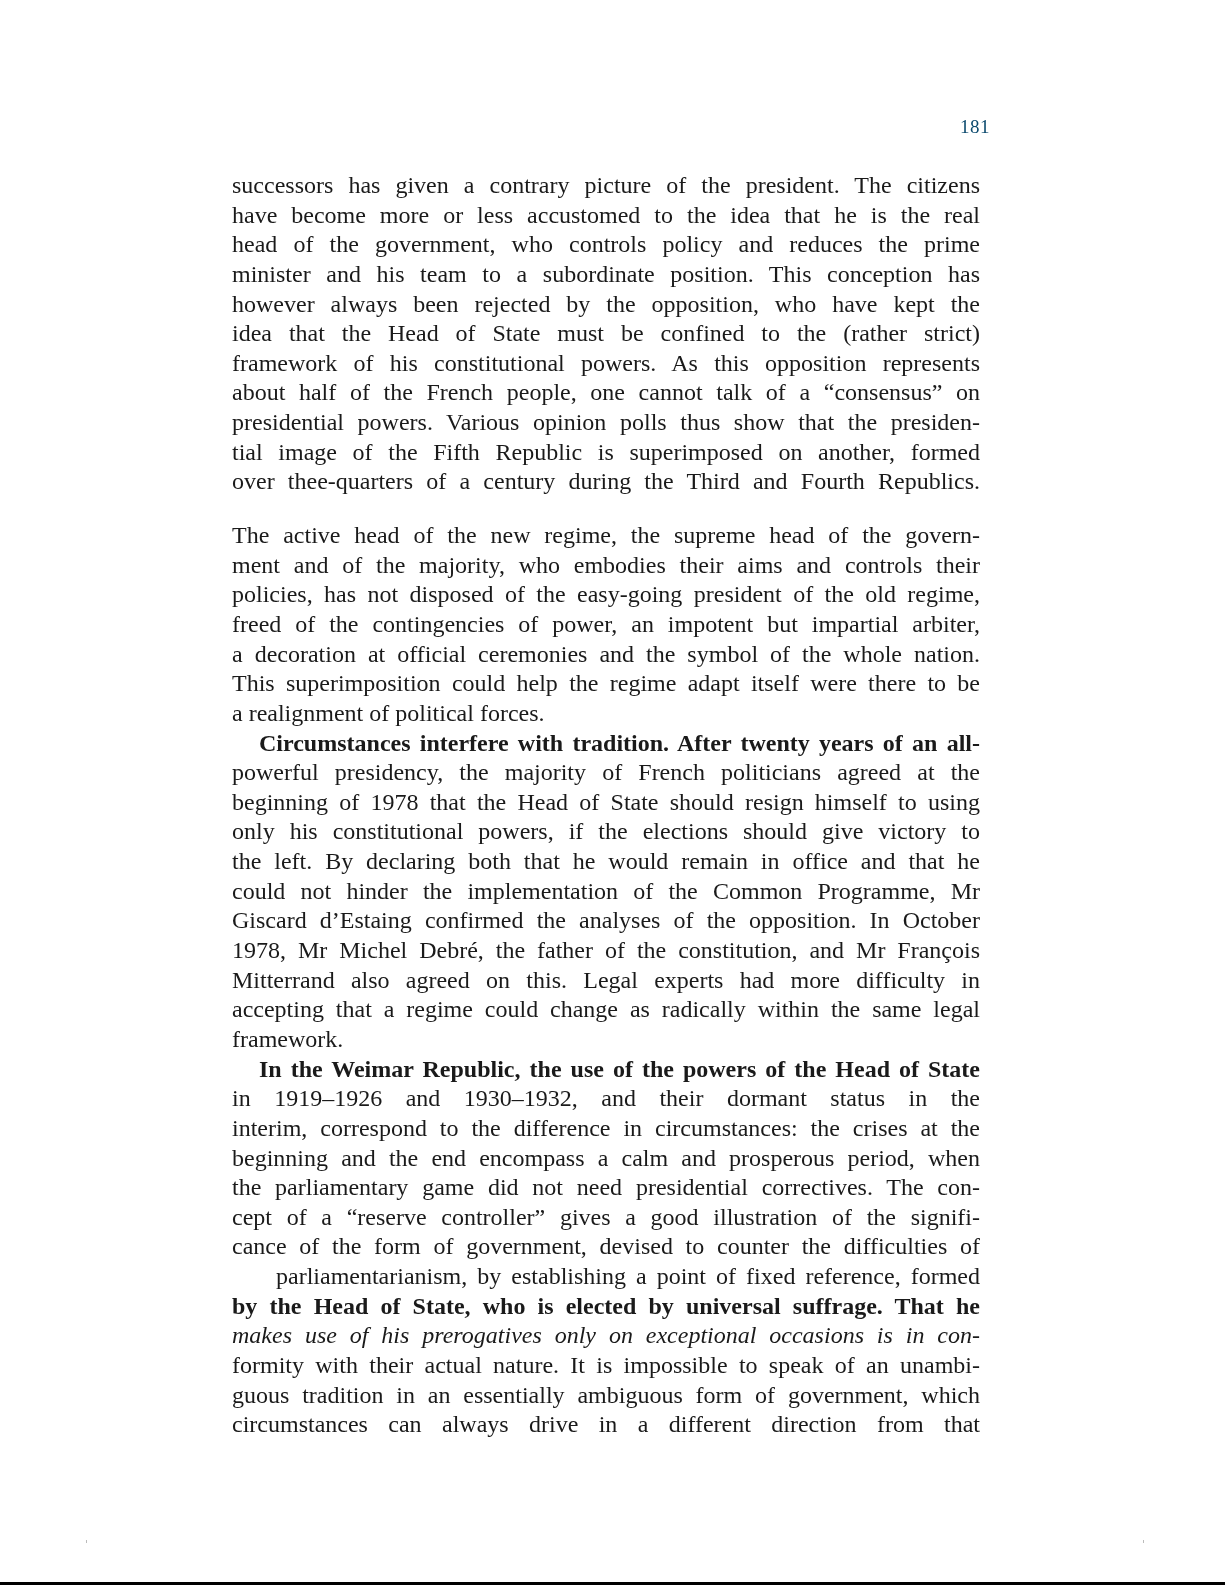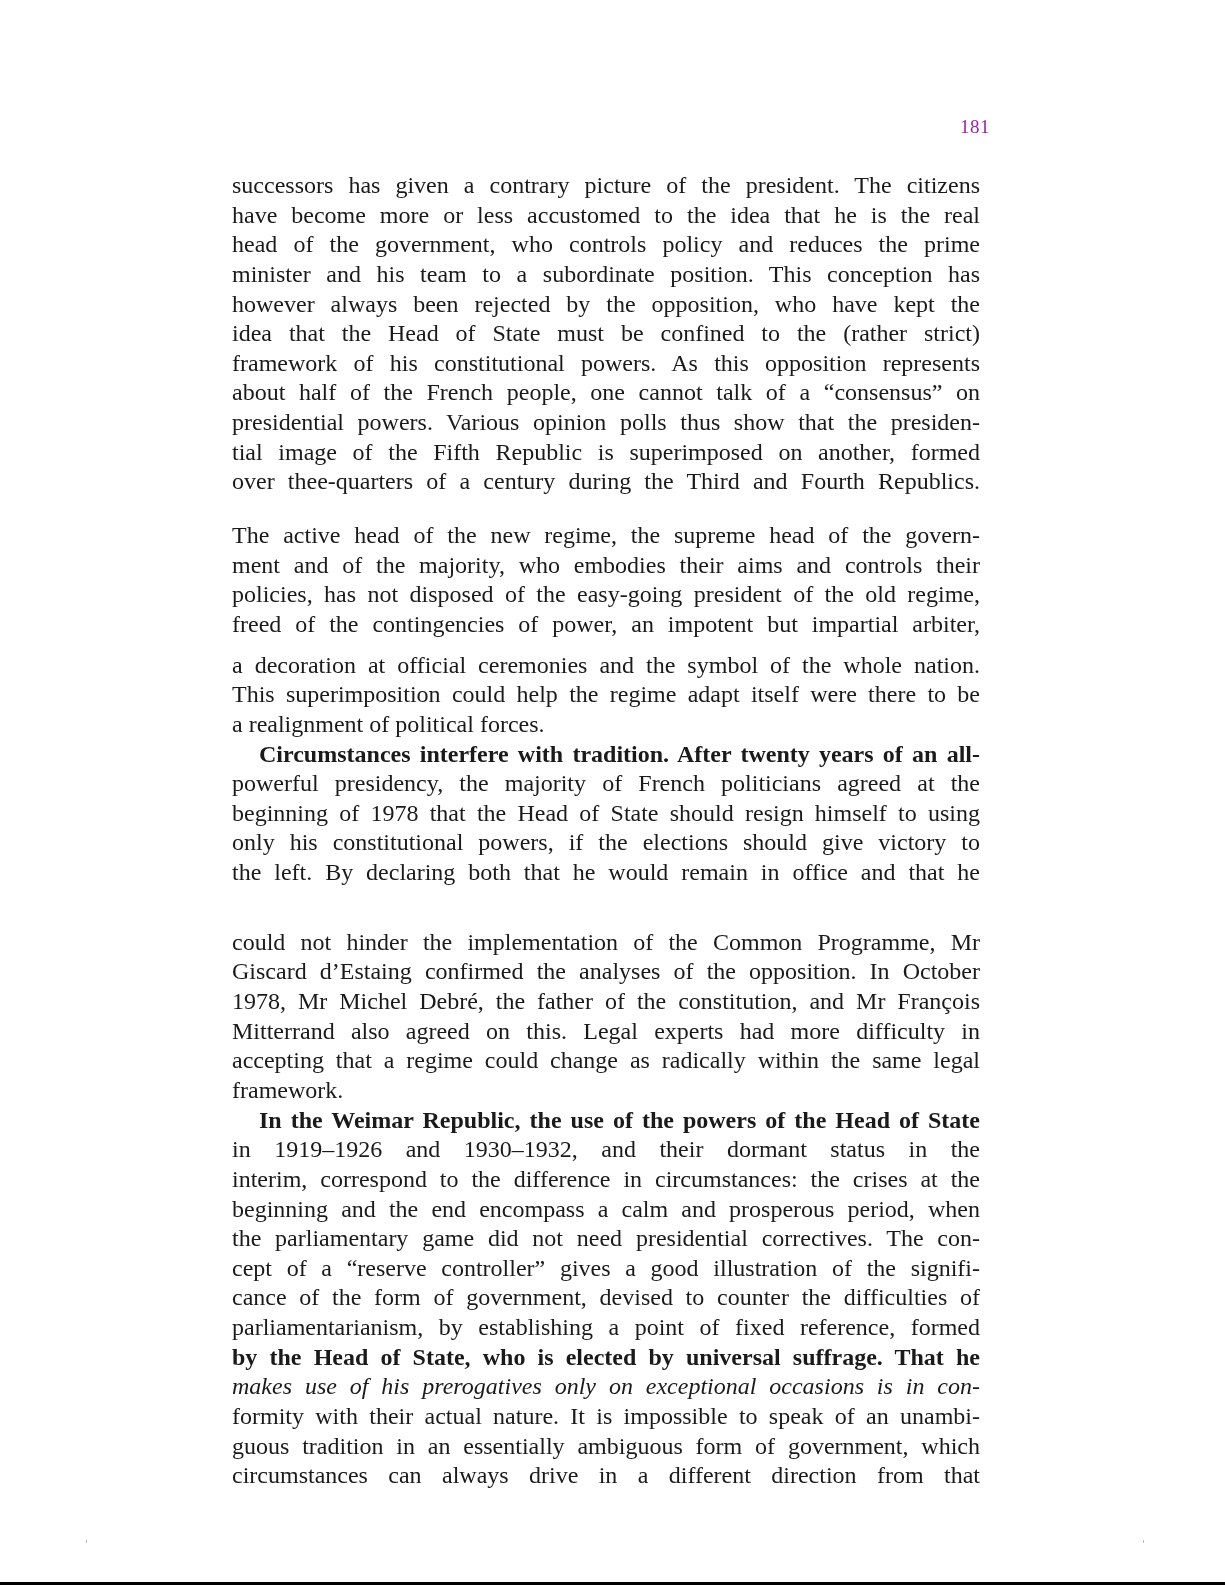--- a/index.html
+++ b/index.html
@@ -16,21 +16,21 @@
       color: #1a1a1a;
     }
     .page-number {
       position: absolute;
       top: 116px;
       left: 940px;
       width: 50px;
       text-align: right;
       font-size: 19px;
       letter-spacing: 0.5px;
-      color: #a21caf;
+      color: #0c4a6e;
     }
     .body-text {
       position: absolute;
       top: 171px;
       left: 232px;
       width: 748px;
     }
     .line {
       display: block;
       height: 29.65px;
@@ -79,46 +79,46 @@
         <span class="line" style="white-space: normal; overflow: hidden;">idea that the Head of State must be confined to the (rather strict)</span>
         <span class="line" style="white-space: normal; overflow: hidden;">framework of his constitutional powers. As this opposition represents</span>
         <span class="line" style="white-space: normal; overflow: hidden;">about half of the French people, one cannot talk of a “consensus” on</span>
         <span class="line" style="white-space: normal; overflow: hidden;">presidential powers. Various opinion polls thus show that the presiden-</span>
         <span class="line" style="white-space: normal; overflow: hidden;">tial image of the Fifth Republic is superimposed on another, formed</span>
         <span class="line" style="white-space: normal; overflow: hidden;">over thee-quarters of a century during the Third and Fourth Republics.</span>
         <span class="line" style="white-space: normal; overflow: hidden; margin-top: 24px;">The active head of the new regime, the supreme head of the govern-</span>
         <span class="line" style="white-space: normal; overflow: hidden;">ment and of the majority, who embodies their aims and controls their</span>
         <span class="line" style="white-space: normal; overflow: hidden;">policies, has not disposed of the easy-going president of the old regime,</span>
         <span class="line" style="white-space: normal; overflow: hidden;">freed of the contingencies of power, an impotent but impartial arbiter,</span>
-        <span class="line" style="white-space: normal; overflow: hidden; margin-top: 11px;">a decoration at official ceremonies and the symbol of the whole nation.</span>
+        <span class="line" style="white-space: normal; overflow: hidden;">a decoration at official ceremonies and the symbol of the whole nation.</span>
         <span class="line" style="white-space: normal; overflow: hidden;">This superimposition could help the regime adapt itself were there to be</span>
         <span class="line last" style="white-space: normal; overflow: hidden;">a realignment of political forces.</span>
       </div>
       <div class="paragraph">
         <span class="line indent" style="white-space: normal; overflow: hidden;">Circumstances interfere with tradition. After twenty years of an all-</span>
         <span class="line" style="white-space: normal; overflow: hidden;">powerful presidency, the majority of French politicians agreed at the</span>
         <span class="line" style="white-space: normal; overflow: hidden;">beginning of 1978 that the Head of State should resign himself to using</span>
         <span class="line" style="white-space: normal; overflow: hidden;">only his constitutional powers, if the elections should give victory to</span>
         <span class="line" style="white-space: normal; overflow: hidden;">the left. By declaring both that he would remain in office and that he</span>
-        <span class="line" style="white-space: normal; overflow: hidden; margin-top: 40px;">could not hinder the implementation of the Common Programme, Mr</span>
+        <span class="line" style="white-space: normal; overflow: hidden;">could not hinder the implementation of the Common Programme, Mr</span>
         <span class="line" style="white-space: normal; overflow: hidden;">Giscard d’Estaing confirmed the analyses of the opposition. In October</span>
         <span class="line" style="white-space: normal; overflow: hidden;">1978, Mr Michel Debré, the father of the constitution, and Mr François</span>
         <span class="line" style="white-space: normal; overflow: hidden;">Mitterrand also agreed on this. Legal experts had more difficulty in</span>
         <span class="line" style="white-space: normal; overflow: hidden;">accepting that a regime could change as radically within the same legal</span>
         <span class="line last" style="white-space: normal; overflow: hidden;">framework.</span>
       </div>
       <div class="paragraph">
         <span class="line indent" style="white-space: normal; overflow: hidden;">In the Weimar Republic, the use of the powers of the Head of State</span>
         <span class="line" style="white-space: normal; overflow: hidden;">in 1919–1926 and 1930–1932, and their dormant status in the</span>
         <span class="line" style="white-space: normal; overflow: hidden;">interim, correspond to the difference in circumstances: the crises at the</span>
         <span class="line" style="white-space: normal; overflow: hidden;">beginning and the end encompass a calm and prosperous period, when</span>
         <span class="line" style="white-space: normal; overflow: hidden;">the parliamentary game did not need presidential correctives. The con-</span>
         <span class="line" style="white-space: normal; overflow: hidden;">cept of a “reserve controller” gives a good illustration of the signifi-</span>
         <span class="line" style="white-space: normal; overflow: hidden; font-family: Liberation Serif, serif;">cance of the form of government, devised to counter the difficulties of</span>
-        <span class="line" style="white-space: normal; overflow: hidden;">parliamentarianism, by establishing a point of fixed reference, formed</span>
+        <span class="line" style="white-space: normal; overflow: hidden; margin-left: 44px;">parliamentarianism, by establishing a point of fixed reference, formed</span>
         <span class="line" style="white-space: normal; overflow: hidden; font-weight: bold;">by the Head of State, who is elected by universal suffrage. That he</span>
         <span class="line" style="white-space: normal; overflow: hidden; font-style: italic;">makes use of his prerogatives only on exceptional occasions is in con-</span>
         <span class="line" style="white-space: normal; overflow: hidden;">formity with their actual nature. It is impossible to speak of an unambi-</span>
         <span class="line" style="white-space: normal; overflow: hidden;">guous tradition in an essentially ambiguous form of government, which</span>
         <span class="line" style="white-space: normal; overflow: hidden;">circumstances can always drive in a different direction from that</span>
       </div>
     </div>
 
   <div class="speck" style="left:86px; top:1540px;"></div>
   <div class="speck" style="left:1143px; top:1540px;"></div>

